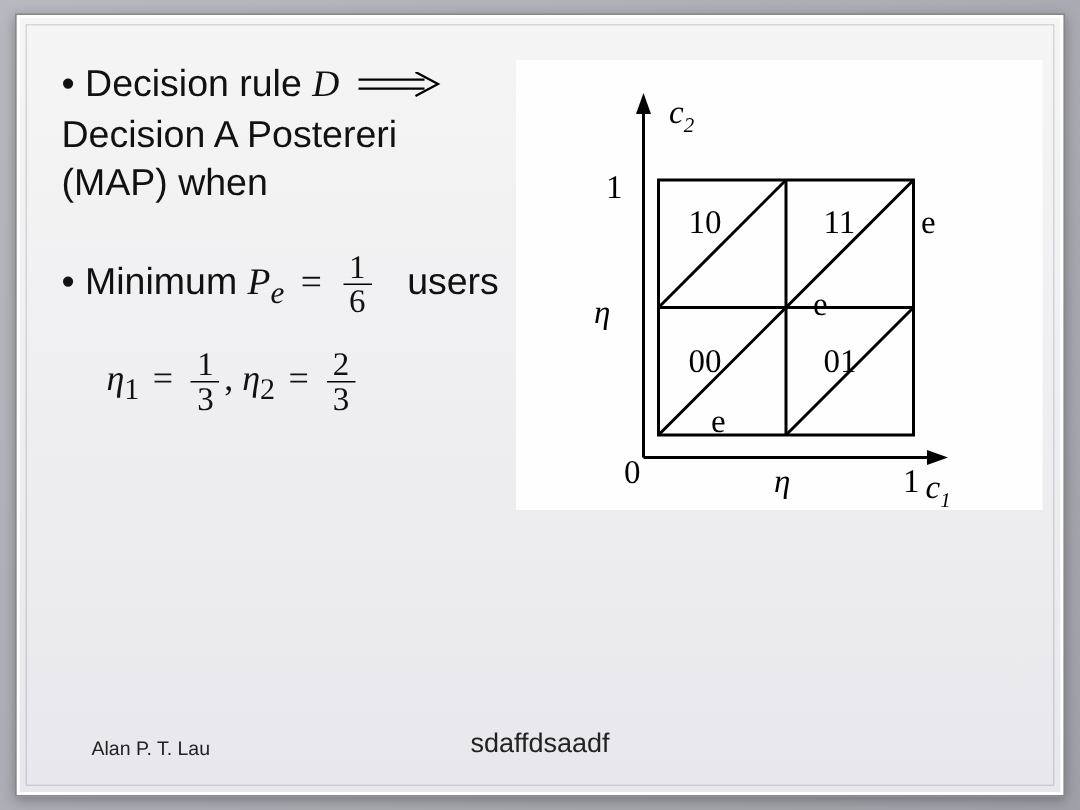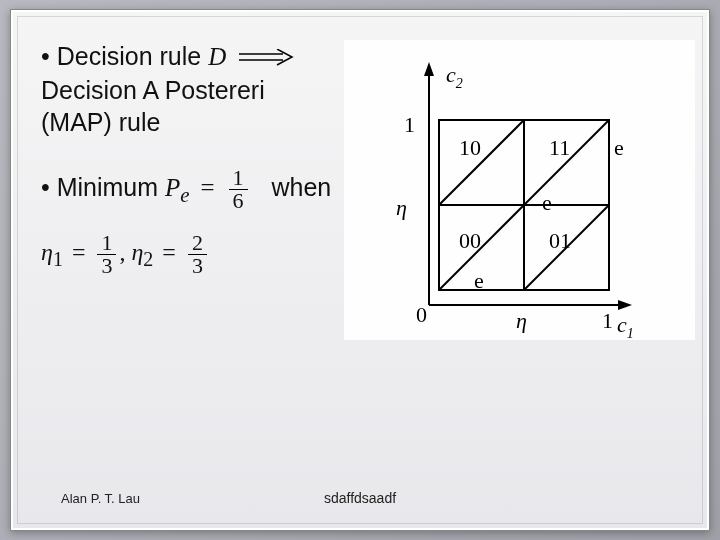--- a/index.html
+++ b/index.html
@@ -81,20 +81,21 @@
     font-size: 22px;
     line-height: 1;
     margin: 0 3px;
   }
   .frac .num { border-bottom: 1.5px solid #000; padding: 0 4px; }
   .frac .den { padding: 0 4px; }
   .eq {
     font-family: "Times New Roman", serif;
     font-size: 24px;
     margin-top: 20px;
+    margin-left: 30px;
   }
   .ital { font-style: italic; }
   .right-figure {
     position: absolute;
     top: 0px;
     right: 4px;
     width: 351px;
     height: 300px;
     background: #fefefe;
   }
@@ -103,21 +104,21 @@
     bottom: 14px;
     left: 40px;
     font-size: 13px;
     color: #222;
   }
   .footer-center {
     position: absolute;
     bottom: 14px;
     left: 50%;
     transform: translateX(-50%);
-    font-size: 14px;
+    font-size: 18px;
     color: #222;
   }
   .figtext {
     font-family: "Times New Roman", serif;
     font-size: 22px;
     fill: #000;
   }
   .figtext-it {
     font-style: italic;
   }
@@ -133,32 +134,32 @@
       <div class="left">
         <div class="block1">
           <span>• Decision rule </span><span class="ital" style="font-family:'Times New Roman',serif">D</span>
           <svg class="arrow-svg" width="60" height="18">
             <line x1="2" y1="5" x2="46" y2="5" stroke="#000" stroke-width="1.5"></line>
             <line x1="2" y1="11" x2="46" y2="11" stroke="#000" stroke-width="1.5"></line>
             <polyline points="40,0 55,8 40,16" fill="none" stroke="#000" stroke-width="1.5"></polyline>
           </svg>
           <br>
           <span>Decision A Postereri</span><br>
-          <span>(MAP) rule</span>
+          <span>(MAP) when</span>
         </div>
 
         <div class="block2">
           <span>• Minimum</span>
           <span style="font-family:'Times New Roman',serif"><span class="ital">P</span><sub class="ital">e</sub></span>
           <span style="font-family:'Times New Roman',serif;margin:0 4px">=</span>
           <span class="frac">
             <span class="num">1</span>
             <span class="den">6</span>
           </span>
-          &nbsp;&nbsp;<span>when</span>
+          &nbsp;&nbsp;<span>users</span>
         </div>
 
         <div class="eq">
           <span class="ital">η</span><sub>1</sub>
           <span style="margin:0 3px">=</span>
           <span class="frac">
             <span class="num">1</span>
             <span class="den">3</span>
           </span><span>, </span>
           <span class="ital">η</span><sub>2</sub>

